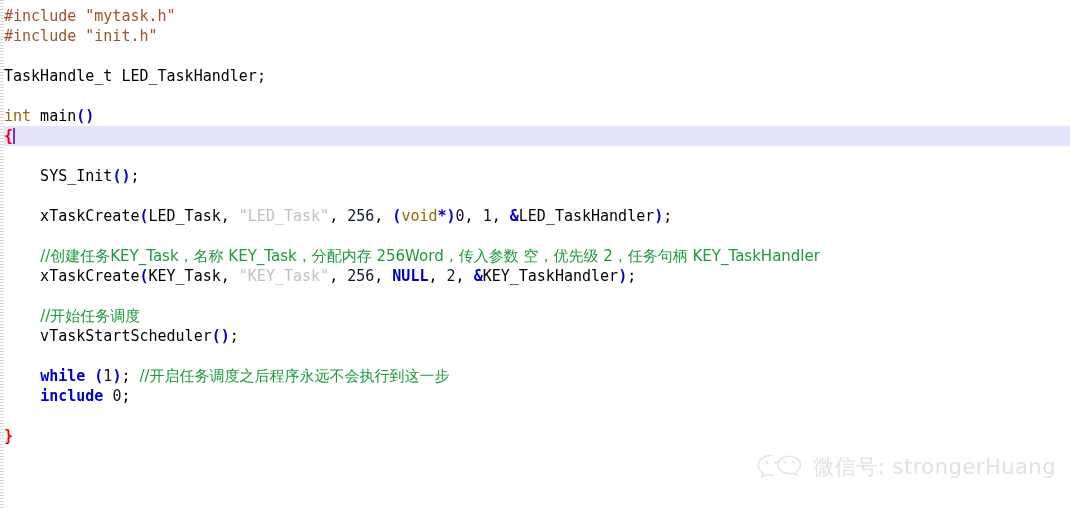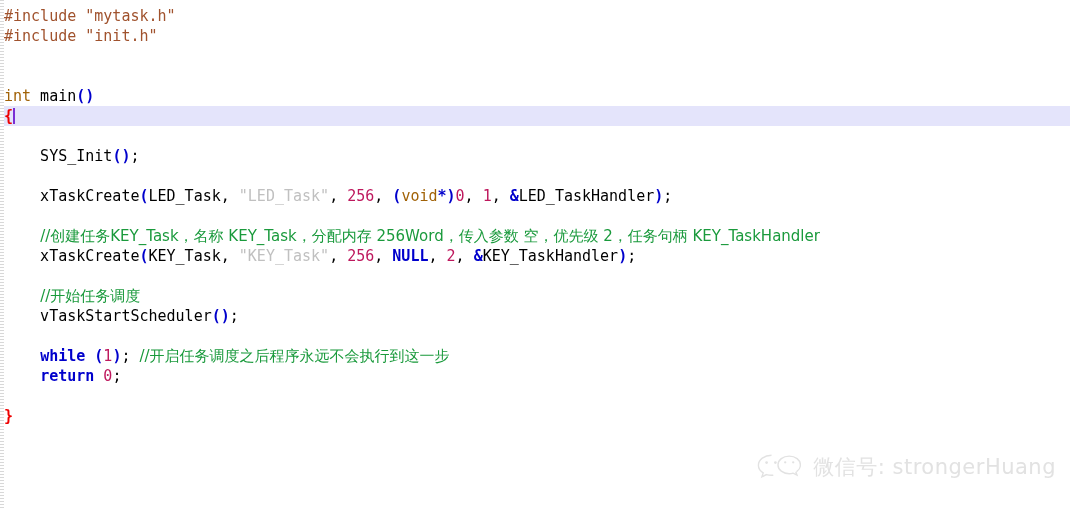--- a/index.html
+++ b/index.html
@@ -55,21 +55,21 @@
     height: 20px;
   }
   
   .pre      { color: #a0522d; }            
   .str-br   { color: #a0522d; }            
   .str-gray { color: #c0c0c0; }            
   .kw       { color: #0000cc; font-weight: bold; }   
   .type     { color: #a16207; }            
   .plain    { color: #000000; }
   .punct    { color: #0000cc; font-weight: bold; }   
-  .num      { color: #be185d; }
+  .num      { color: #0f172a; }
   .cmt      { color: #1a9a3c; }
   .brace-red{ color: #ee0000; font-weight: bold; }
   .cn { font-family: "DejaVu Sans", "Liberation Sans", sans-serif; }
   
   .caret {
     display: inline-block;
     width: 2px;
     height: 16px;
     background: #7a2fd4;
     vertical-align: -3px;
@@ -96,36 +96,37 @@
 <body>
 
 <div id="editor">
 
   <div class="gutter-strip"></div>
 
   <div class="code-area">
       <div class="line"><span class="pre">#include </span><span class="str-br">"mytask.h"</span></div>
       <div class="line"><span class="pre">#include </span><span class="str-br">"init.h"</span></div>
       <div class="line blank"></div>
+      <div class="line"><span class="plain">TaskHandle_t LED_TaskHandler</span><span class="plain">;</span></div>
       <div class="line blank"></div>
       <div class="line"><span class="type">int</span><span class="plain"> main</span><span class="punct">()</span></div>
       <div class="line current"><span class="brace-red">{</span><span class="caret"></span></div>
       <div class="line blank"></div>
       <div class="line"><span class="plain">    SYS_Init</span><span class="punct">()</span><span class="plain">;</span></div>
       <div class="line blank"></div>
       <div class="line"><span class="plain">    xTaskCreate</span><span class="punct">(</span><span class="plain">LED_Task, </span><span class="str-gray">"LED_Task"</span><span class="plain">, </span><span class="num">256</span><span class="plain">, </span><span class="punct">(</span><span class="type">void</span><span class="punct">*)</span><span class="num">0</span><span class="plain">, </span><span class="num">1</span><span class="plain">, </span><span class="punct">&amp;</span><span class="plain">LED_TaskHandler</span><span class="punct">)</span><span class="plain">;</span></div>
       <div class="line blank"></div>
       <div class="line"><span class="plain">    </span><span class="cmt cn">//创建任务KEY_Task，名称 KEY_Task，分配内存 256Word，传入参数 空，优先级 2，任务句柄 KEY_TaskHandler</span></div>
       <div class="line"><span class="plain">    xTaskCreate</span><span class="punct">(</span><span class="plain">KEY_Task, </span><span class="str-gray">"KEY_Task"</span><span class="plain">, </span><span class="num">256</span><span class="plain">, </span><span class="kw">NULL</span><span class="plain">, </span><span class="num">2</span><span class="plain">, </span><span class="punct">&amp;</span><span class="plain">KEY_TaskHandler</span><span class="punct">)</span><span class="plain">;</span></div>
       <div class="line blank"></div>
       <div class="line"><span class="plain">    </span><span class="cmt cn">//开始任务调度</span></div>
       <div class="line"><span class="plain">    vTaskStartScheduler</span><span class="punct">()</span><span class="plain">;</span></div>
       <div class="line blank"></div>
       <div class="line"><span class="plain">    </span><span class="kw">while</span><span class="plain"> </span><span class="punct">(</span><span class="num">1</span><span class="punct">)</span><span class="plain">; </span><span class="cmt cn">//开启任务调度之后程序永远不会执行到这一步</span></div>
-      <div class="line"><span class="plain">    </span><span class="kw">return</span><span class="plain"> </span><span class="num">0</span><span class="plain">;</span></div>
+      <div class="line"><span class="plain">    </span><span class="kw">include</span><span class="plain"> </span><span class="num">0</span><span class="plain">;</span></div>
       <div class="line blank"></div>
       <div class="line"><span class="brace-red">}</span></div>
     </div>
 
   <div class="watermark">
     <span>
       <svg width="46" height="30" viewBox="0 0 46 30" aria-hidden="true">
         <g fill="none" stroke="#e2e2e2" stroke-width="1.4">
           <path d="M16.5 3.2C9.3 3.2 3.4 7.7 3.4 13.2c0 3.1 1.9 5.9 4.8 7.7l-1.3 4 4.5-2.3c1.6.45 3.3.7 5.1.7 .6 0 1.2-.03 1.8-.09"></path>
           <path d="M41.6 19.6c2.3-1.6 3.8-4 3.8-6.7 0-4.9-5-8.8-11.2-8.8s-11.2 3.9-11.2 8.8 5 8.8 11.2 8.8c1.4 0 2.7-.2 3.9-.56l3.9 2-1.2-3.4"></path>

